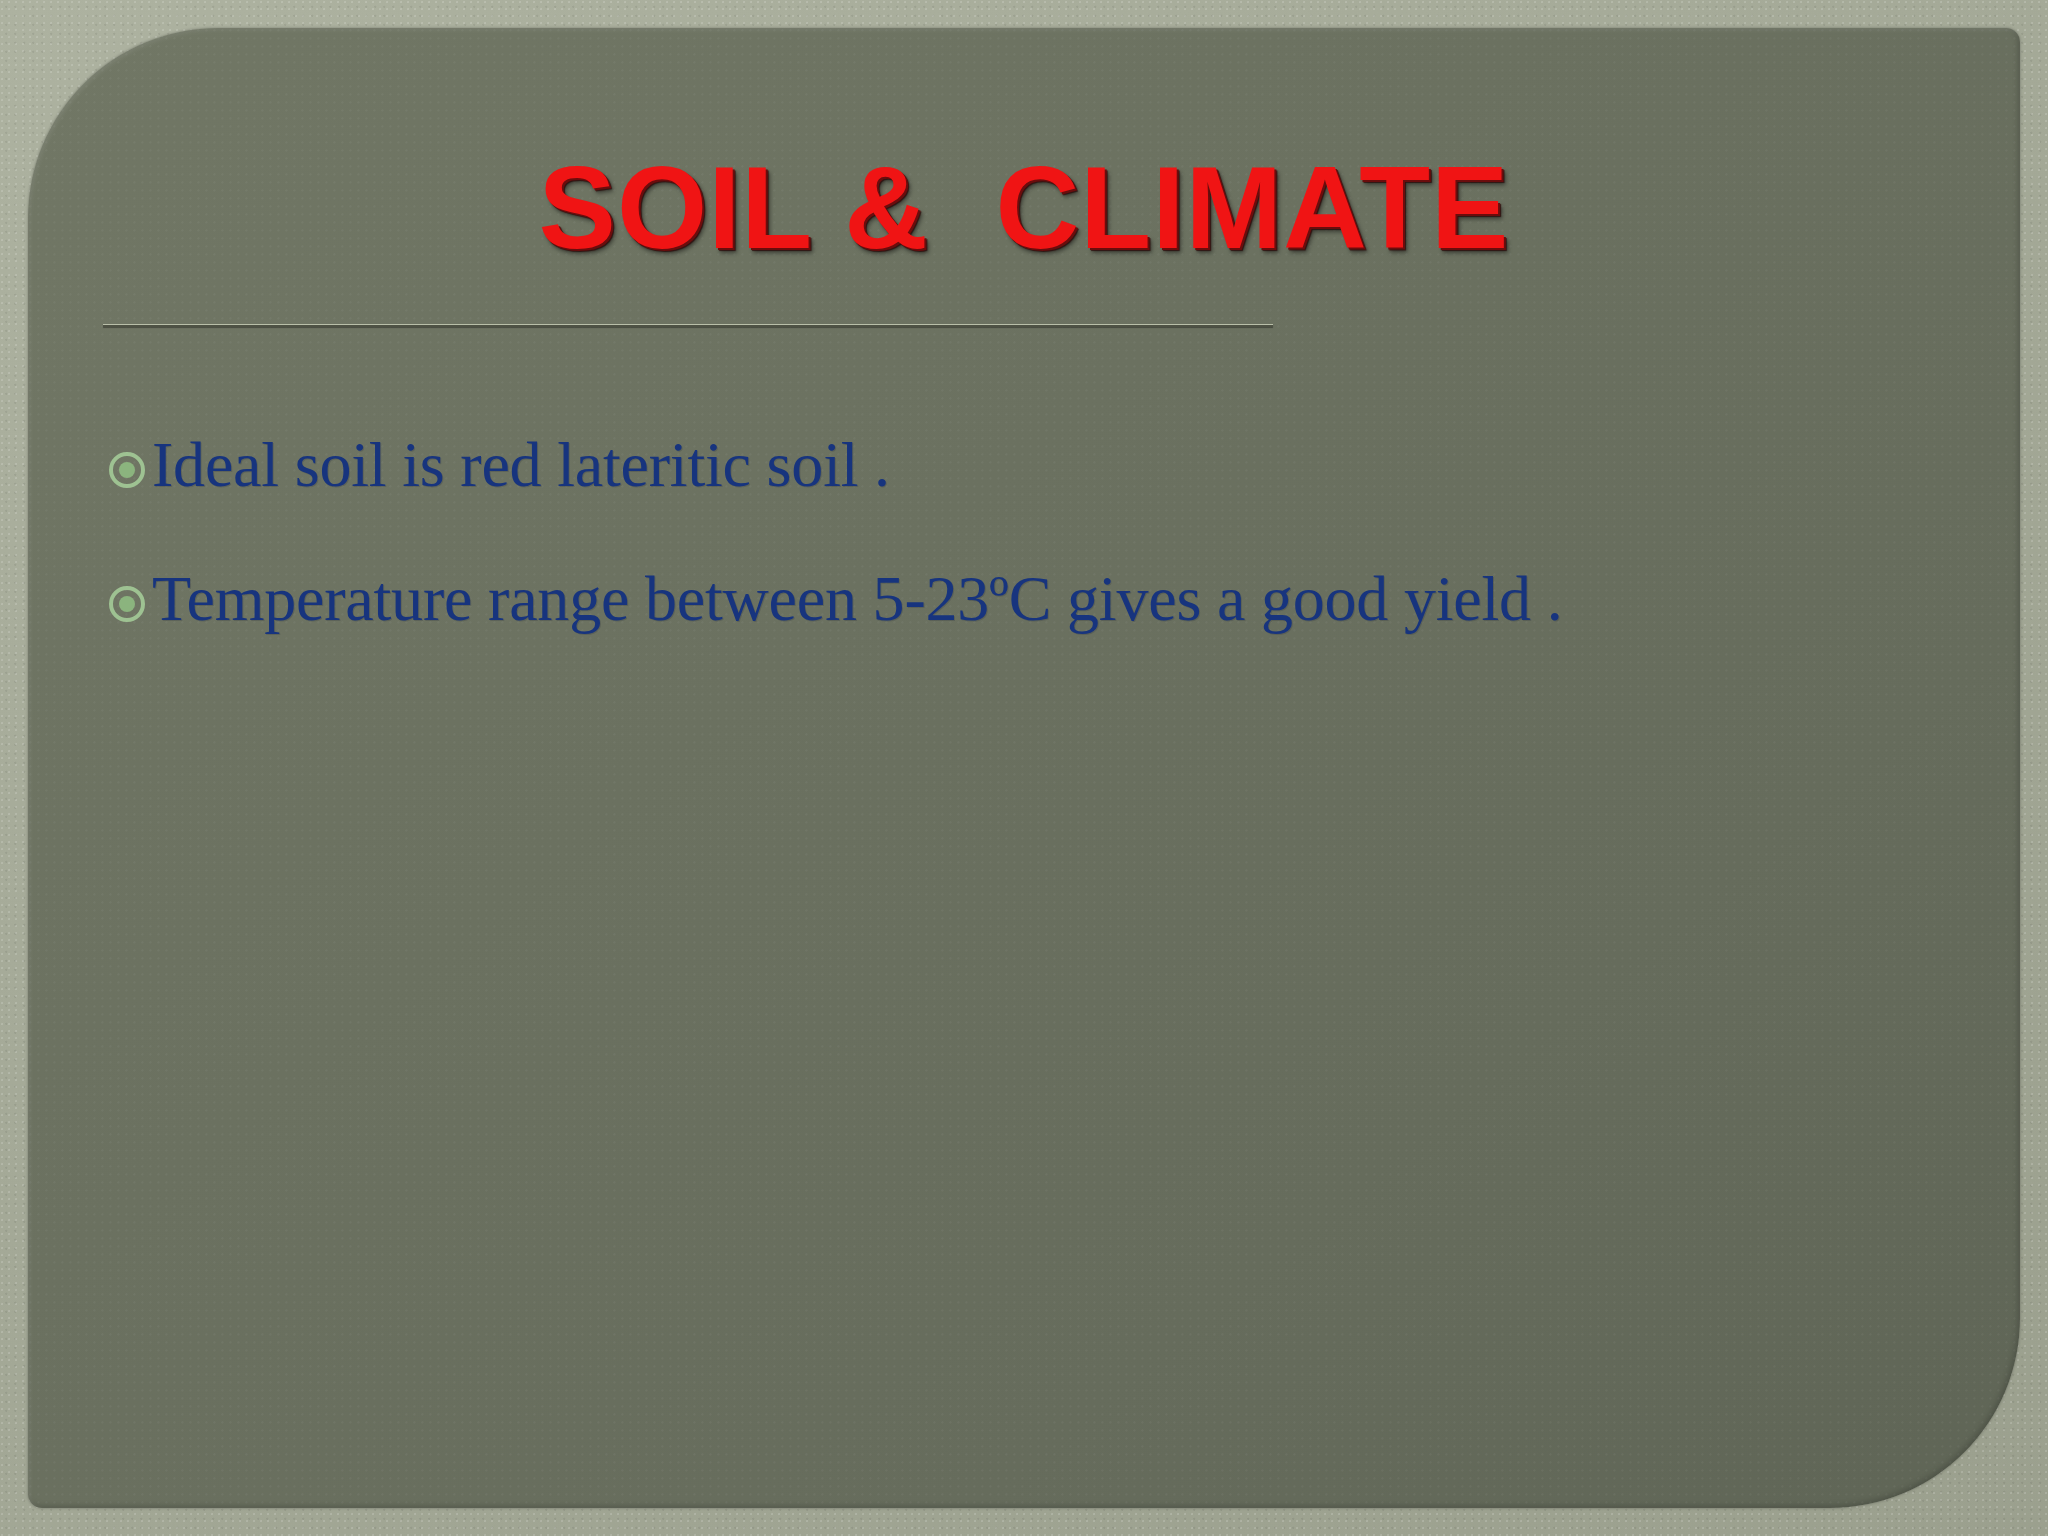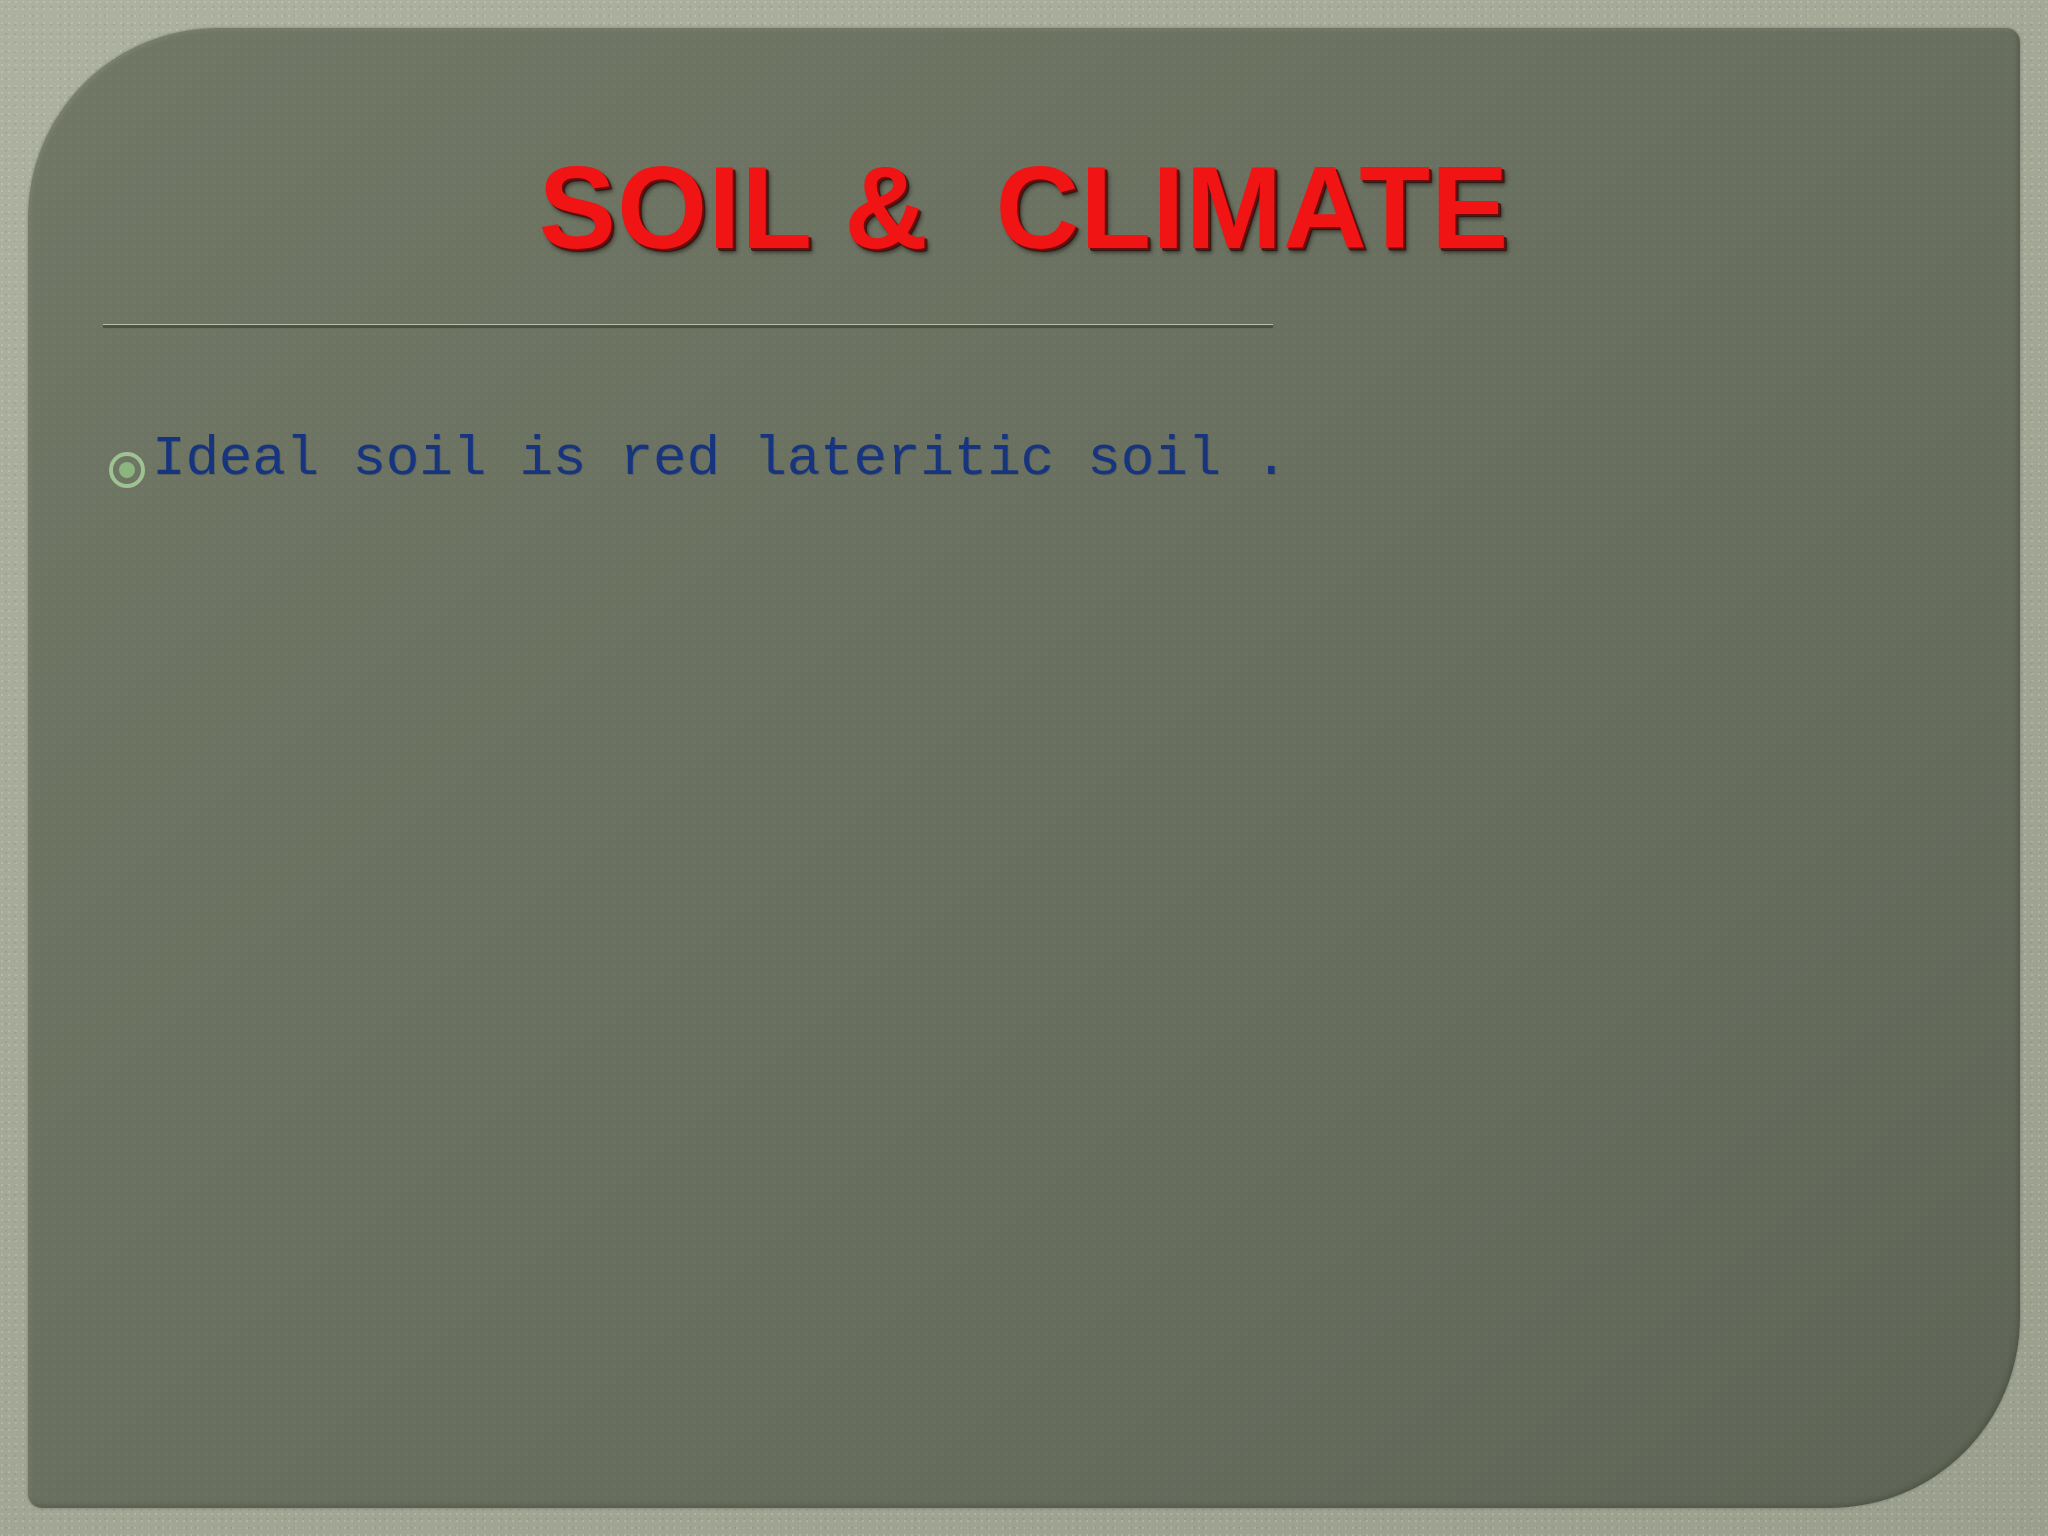--- a/index.html
+++ b/index.html
@@ -96,22 +96,22 @@
     flex:0 0 auto;
     width:46px;
     height:74px;
     position:relative;
     top:4px;
   }
   .bullet-icon svg { display:block; }
 
   .bullet-text {
     flex:1 1 auto;
-    font-family:Liberation Mono, monospace;
-    font-size:56px;
+    font-family:Liberation Serif, serif;
+    font-size:64px;
     font-weight:400;
     color:#17347e;
     line-height:1.40;
     letter-spacing:-0.2px;
     white-space:pre-wrap;
     text-shadow:1px 1px 0 rgba(20,28,52,0.18);
   }
 </style>
 </head>
 <body>
@@ -132,16 +132,25 @@
           <svg width="46" height="74" viewBox="0 0 46 74" aria-hidden="true">
             <circle cx="21" cy="46" r="16" fill="none" stroke="#9ec292" stroke-width="4"></circle>
             <circle cx="21" cy="46" r="8" fill="#8bb47e"></circle>
           </svg>
         </span>
         <span class="bullet-text">Ideal soil is red lateritic soil .</span>
       </div>
 
 
 
+      <div class="bullet-row">
+        <span class="bullet-icon">
+          <svg width="46" height="74" viewBox="0 0 46 74" aria-hidden="true">
+            <circle cx="21" cy="46" r="16" fill="none" stroke="#9ec292" stroke-width="4"></circle>
+            <circle cx="21" cy="46" r="8" fill="#8bb47e"></circle>
+          </svg>
+        </span>
+        <span class="bullet-text">Temperature range between 5-23ºC gives a good yield .</span>
+      </div>
 
     </div>
   </div>
 </div>
 
 </body></html>

